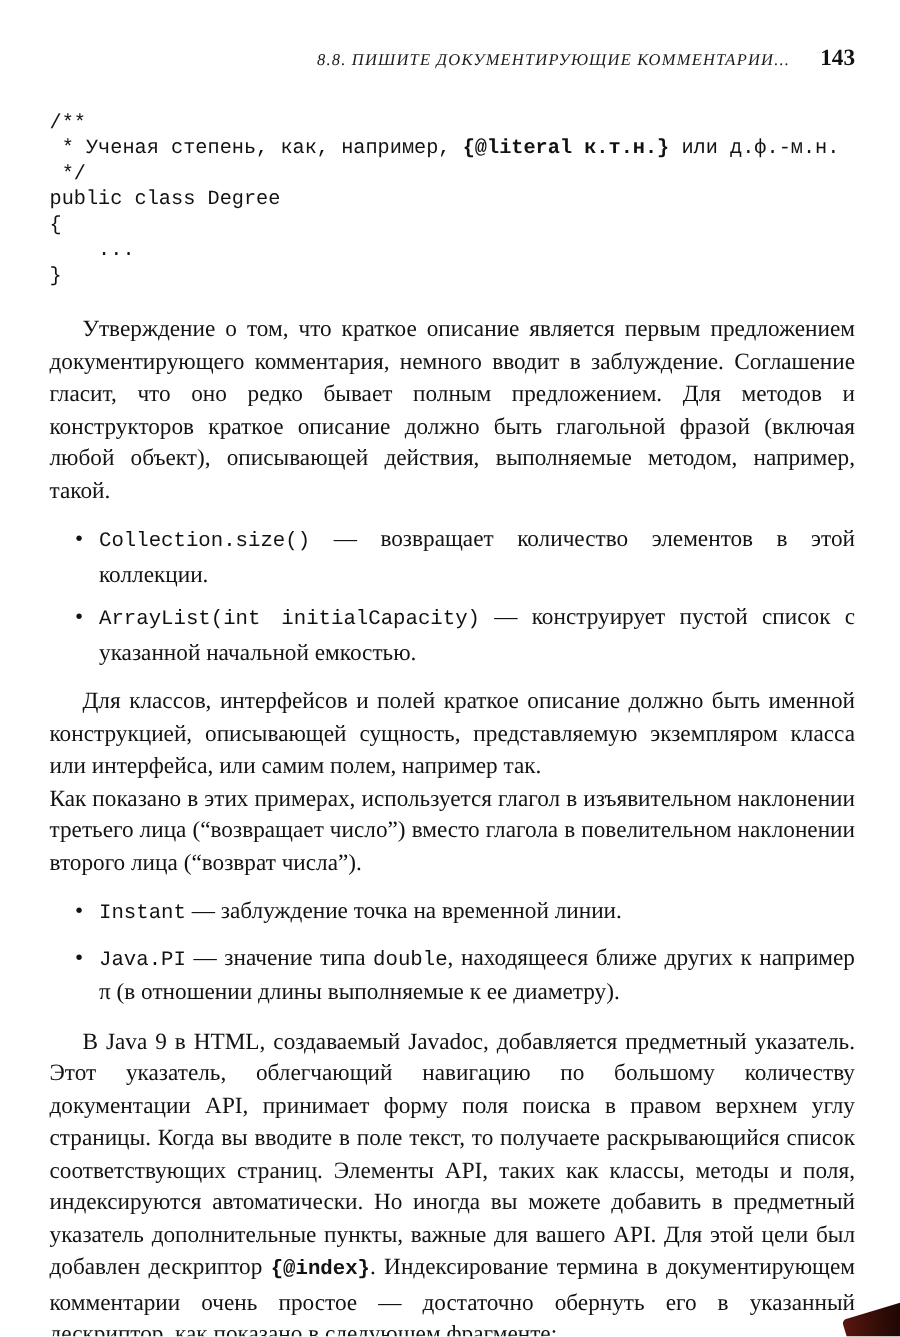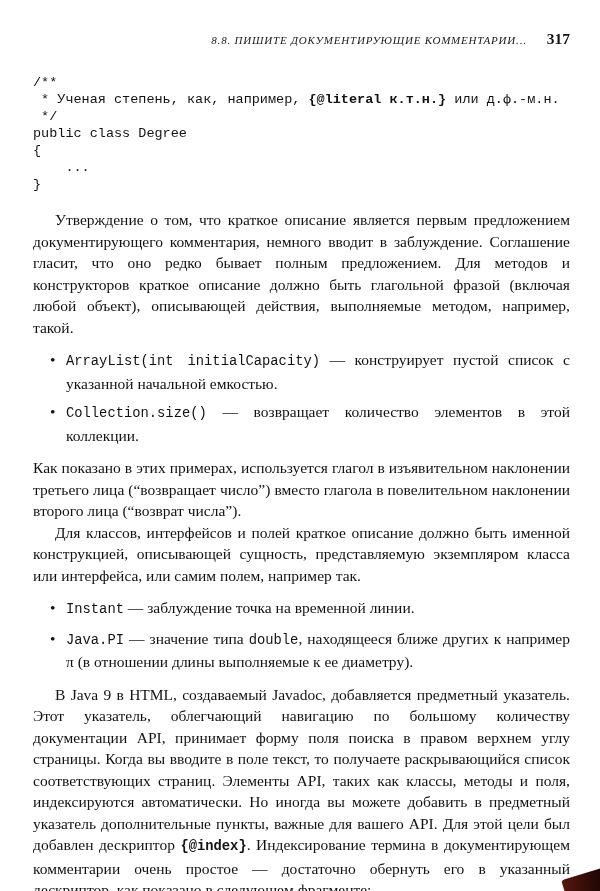--- a/index.html
+++ b/index.html
@@ -46,32 +46,32 @@
     transform:rotate(-17deg);
     border-radius:3px;
   }
 </style>
 </head>
 <body>
 
 <div class="page">
   <header class="running-head">
     <span class="head-title">8.8. ПИШИТЕ ДОКУМЕНТИРУЮЩИЕ КОММЕНТАРИИ...</span>
-    <span class="head-page">317</span>
+    <span class="head-page">143</span>
   </header>
 
   <main id="content">
       <pre class="code-block"><div class="code-line"><span>/**</span></div><div class="code-line"><span> * Ученая степень, как, например, </span><span class="b">{@literal к.т.н.}</span><span> или д.ф.-м.н.</span></div><div class="code-line"><span> */</span></div><div class="code-line"><span>public class Degree</span></div><div class="code-line"><span>{</span></div><div class="code-line"><span>    ...</span></div><div class="code-line"><span>}</span></div></pre>
       <p class="para indent"><span>Утверждение о том, что краткое описание является первым </span><span class="i">предложением</span><span> документирующего комментария, немного вводит в заблуждение. Соглашение гласит, что оно редко бывает полным предложением. Для методов и конструкторов краткое описание должно быть глагольной фразой (включая любой объект), описывающей действия, выполняемые методом, например, такой.</span></p>
       <ul class="bullets">
+        <li class="bullet-item"><span class="code">Collection.size()</span><span> — возвращает количество элементов в этой коллекции.</span></li>
         <li class="bullet-item"><span class="code">ArrayList(int initialCapacity)</span><span> — конструирует пустой список с указанной начальной емкостью.</span></li>
-        <li class="bullet-item"><span class="code">Collection.size()</span><span> — возвращает количество элементов в этой коллекции.</span></li>
       </ul>
+      <p class="para indent"><span>Для классов, интерфейсов и полей краткое описание должно быть именной конструкцией, описывающей сущность, представляемую экземпляром класса или интерфейса, или самим полем, например так.</span></p>
       <p class="para"><span>Как показано в этих примерах, используется глагол в изъявительном наклонении третьего лица (“возвращает число”) вместо глагола в повелительном наклонении второго лица (“возврат числа”).</span></p>
-      <p class="para indent"><span>Для классов, интерфейсов и полей краткое описание должно быть именной конструкцией, описывающей сущность, представляемую экземпляром класса или интерфейса, или самим полем, например так.</span></p>
       <ul class="bullets">
         <li class="bullet-item"><span class="code">Instant</span><span> — заблуждение точка на временной линии.</span></li>
         <li class="bullet-item"><span class="code">Java.PI</span><span> — значение типа </span><span class="code">double</span><span>, находящееся ближе других к например </span><span class="i">π</span><span> (в отношении длины выполняемые к ее диаметру).</span></li>
       </ul>
       <p class="para indent"><span>В Java 9 в HTML, создаваемый Javadoc, добавляется предметный указатель. Этот указатель, облегчающий навигацию по большому количеству документации API, принимает форму поля поиска в правом верхнем углу страницы. Когда вы вводите в поле текст, то получаете раскрывающийся список соответствующих страниц. Элементы API, таких как классы, методы и поля, индексируются автоматически. Но иногда вы можете добавить в предметный указатель дополнительные пункты, важные для вашего API. Для этой цели был добавлен дескриптор </span><span class="codeb">{@index}</span><span>. Индексирование термина в документирующем комментарии очень простое — достаточно обернуть его в указанный дескриптор, как показано в следующем фрагменте:</span></p>
     </main>
 
   <div class="corner-mark"></div>
 </div>
 

